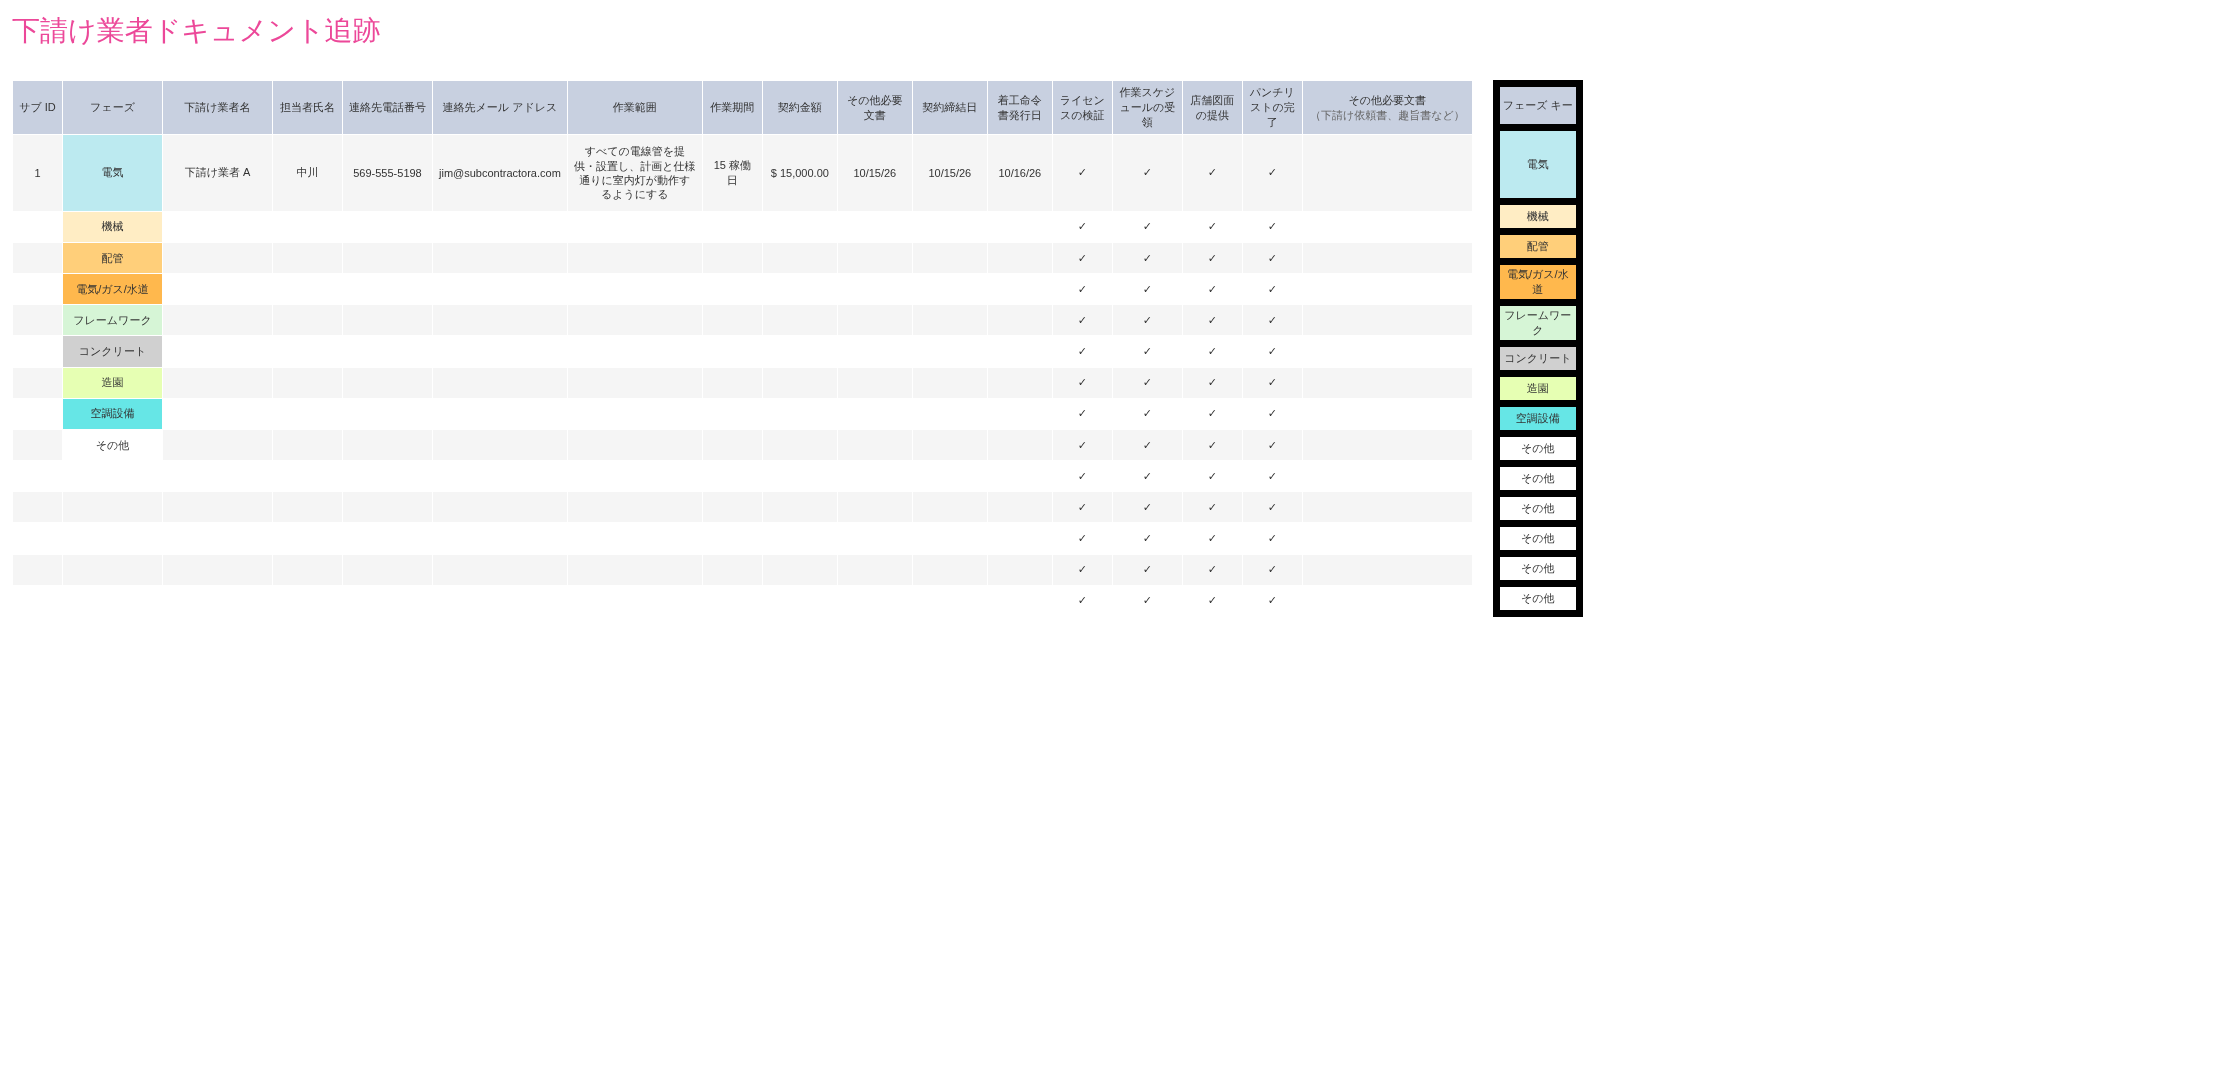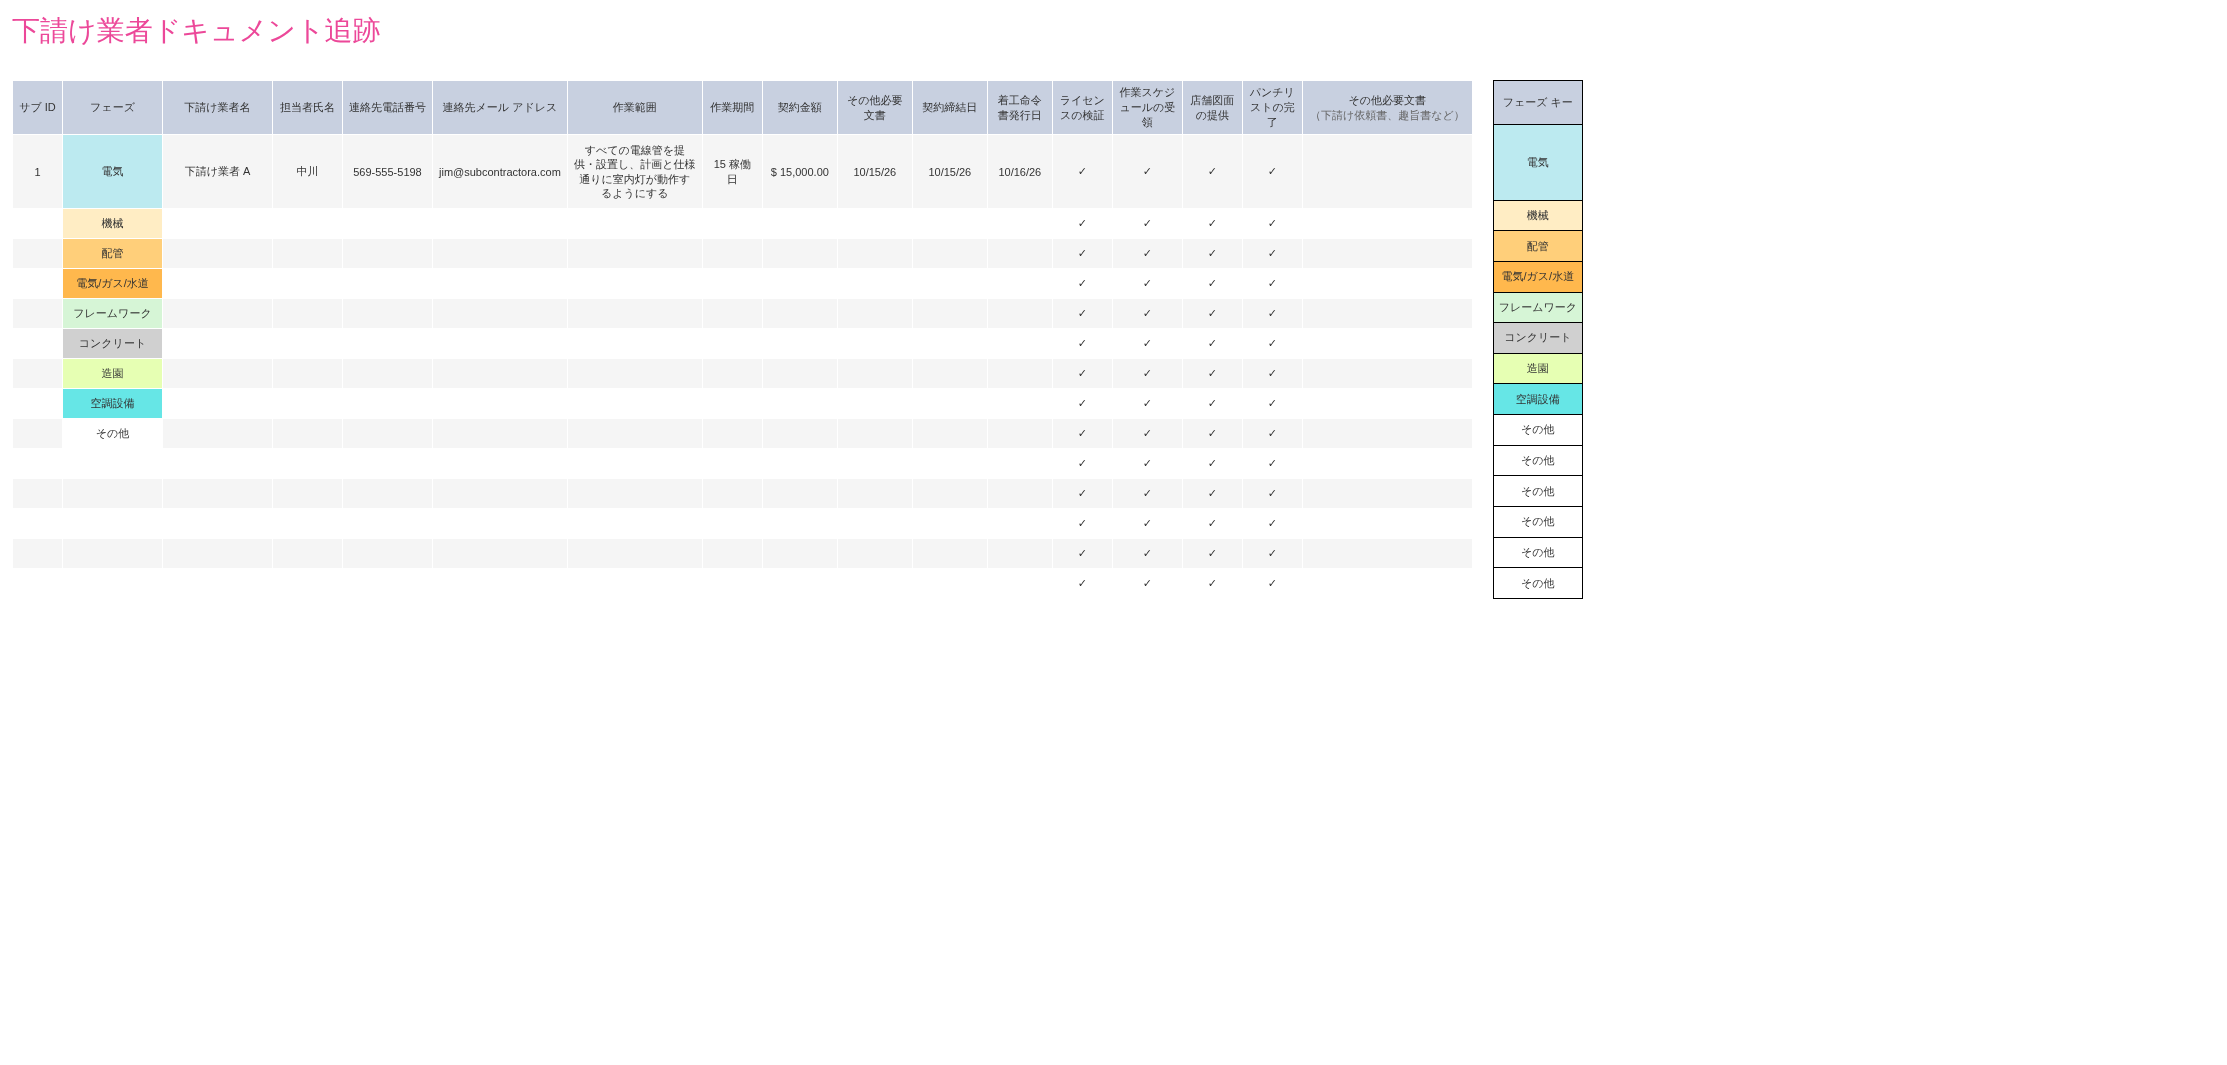--- a/index.html
+++ b/index.html
@@ -79,21 +79,21 @@
   .scope-cell { text-align: left; font-size: 10px; line-height: 1.3; }
   .name-cell { text-align: left; padding-left: 10px; }
   .check { font-size: 15px; color: #333; }
   .sub-h { font-size: 11px; color: #666; display:block; }
   .key-table {
     border-collapse: collapse;
     width: 90px;
     table-layout: fixed;
   }
   .key-table th, .key-table td {
-    border: 1px solid #000000;
+    border: 7px solid #000000;
     font-size: 11px;
     text-align: center;
     height: 30px;
     padding: 2px;
   }
   .key-table th {
     background: #c8d0e0;
     font-weight: 500;
     height: 44px;
   }

